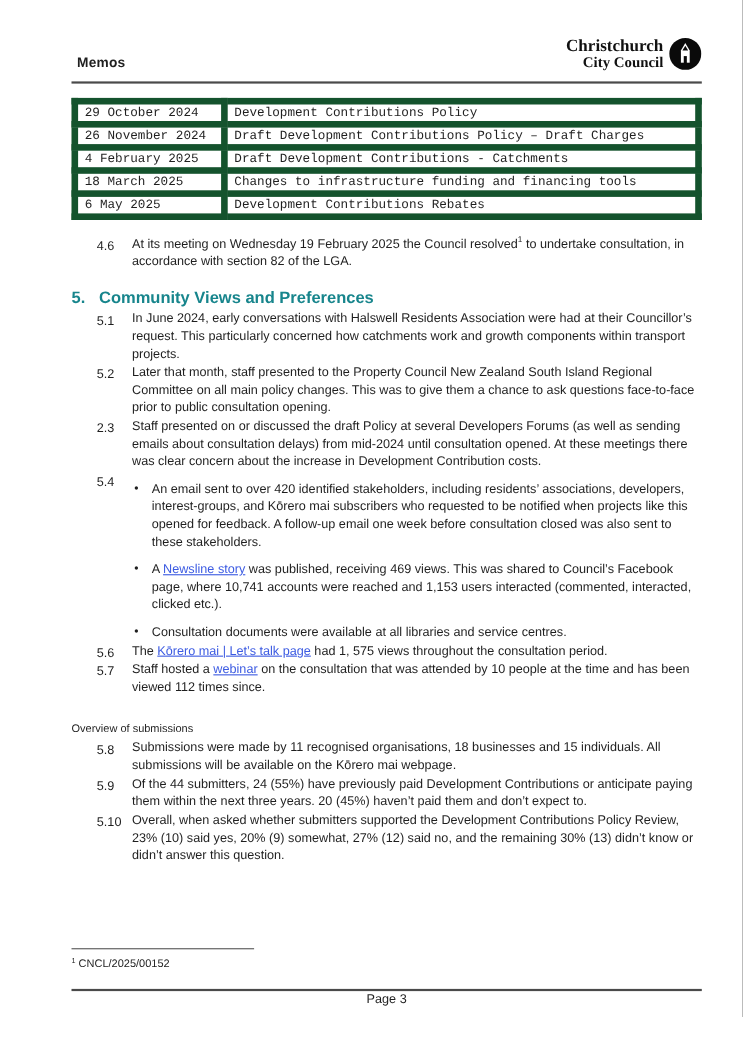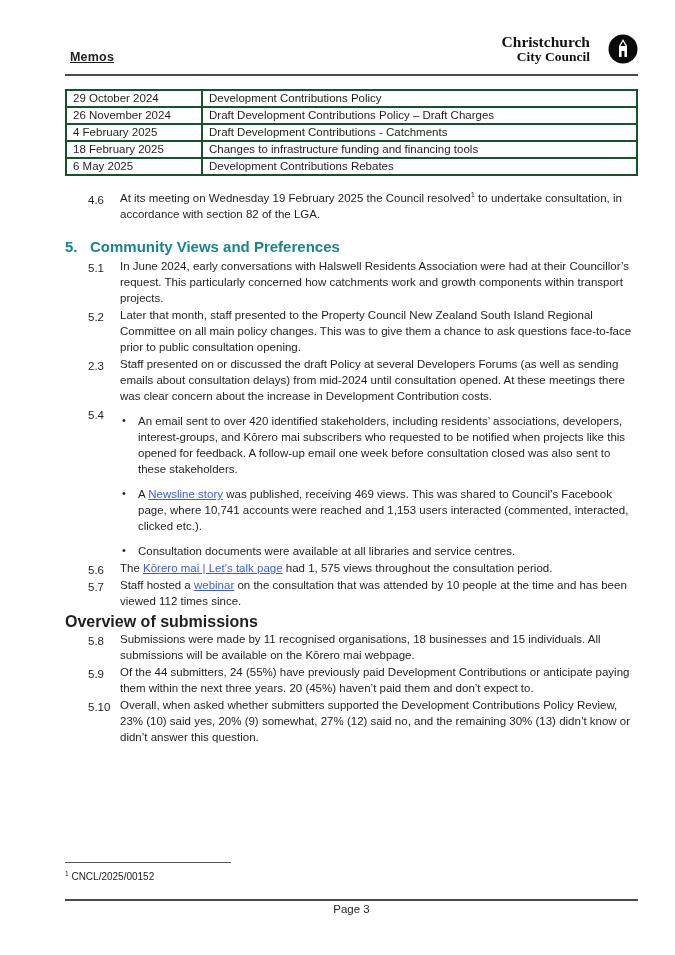--- a/index.html
+++ b/index.html
@@ -9,43 +9,43 @@
     background: #ffffff;
     position: relative;
     font-family: "Liberation Sans", "DejaVu Sans", sans-serif;
     color: #1f1f1f;
     padding: 34px 37px 0 65px;
     overflow: hidden;
   }
   
   .hdr { display: flex; justify-content: space-between; align-items: flex-end;
          border-bottom: 2px solid #4a4a4a; padding-bottom: 10px; }
-  .hdr-title { font-size: 12.5px; font-weight: bold; letter-spacing: .2px; padding-left: 5px; text-decoration: underline;}
-  .logo { display: flex; align-items: center; gap: 18px; }
+  .hdr-title { font-size: 12.5px; font-weight: bold; letter-spacing: .2px; padding-left: 5px;}
+  .logo { display: flex; align-items: center; gap: 5px; }
   .logo-text { text-align: right; font-family: "Liberation Serif", serif;
                font-weight: bold; line-height: 1.02; color: #111; }
   .logo-text .l1 { font-size: 15.5px; display: block; }
   .logo-text .l2 { font-size: 13.5px; display: block; }
   .logo-mark { width: 30px; height: 30px; flex: 0 0 auto; }
   
   table.timeline { width: 100%; border-collapse: collapse; margin-top: 13px;
                    font-size: 11.5px; }
-  table.timeline td { border: 2px solid #14532d; padding: 0px 6px; height: 16px;
-                      line-height: 15px; vertical-align: middle; }
+  table.timeline td { border: 6px solid #14532d; padding: 0px 6px; height: 16px;
+                      line-height: 15px; vertical-align: middle; font-family: Liberation Mono, monospace; }
   table.timeline td.c1 { width: 136px; }
   
   .body-text { font-size: 11.5px; line-height: 16px; }
   .para { position: relative; padding-left: 55px; margin-top: 1px; }
   .para .pnum { position: absolute; left: 23px; top: 2px; }
   .sec-head { margin-top: 16px; margin-bottom: 2px; position: relative; padding-left: 25px;
               color: #17858C; font-weight: bold; font-size: 15px; line-height: 18px; }
   .sec-head .snum { position: absolute; left: 0; top: 0; }
   .bullet { position: relative; padding-left: 73px; margin-top: 9px; }
   .bullet .dot { position: absolute; left: 57px; top: -1px; font-size: 11px; }
-  .sub-head { margin-top: 5px; font-weight: bold; font-size: 16px; }
+  .sub-head { margin-top: 22px; font-weight: normal; font-size: 10px; }
   a.doclink, .doclink { color: #3C5BE2; text-decoration: underline; cursor: pointer; }
   sup.fn { font-size: 7.5px; vertical-align: super; line-height: 0; }
   
   .footnote-area { position: absolute; left: 65px; right: 37px; top: 862px; }
   .fn-rule { width: 166px; border-top: 1px solid #555; margin-bottom: 7px; }
   .fn-text { font-size: 10px; color: #222; }
   .fn-text sup { font-size: 6.5px; vertical-align: super; }
   
   .footer { position: absolute; left: 65px; right: 37px; top: 899px;
             border-top: 2px solid #4a4a4a; padding-top: 2px;
@@ -82,21 +82,21 @@
       </tr>
       <tr>
         <td class="c1">26 November 2024</td>
         <td>Draft Development Contributions Policy – Draft Charges</td>
       </tr>
       <tr>
         <td class="c1">4 February 2025</td>
         <td>Draft Development Contributions - Catchments</td>
       </tr>
       <tr>
-        <td class="c1">18 February 2025</td>
+        <td class="c1">18 March 2025</td>
         <td>Changes to infrastructure funding and financing tools</td>
       </tr>
       <tr>
         <td class="c1">6 May 2025</td>
         <td>Development Contributions Rebates</td>
       </tr>
     </tbody>
   </table>
 
   <div class="body-text">

